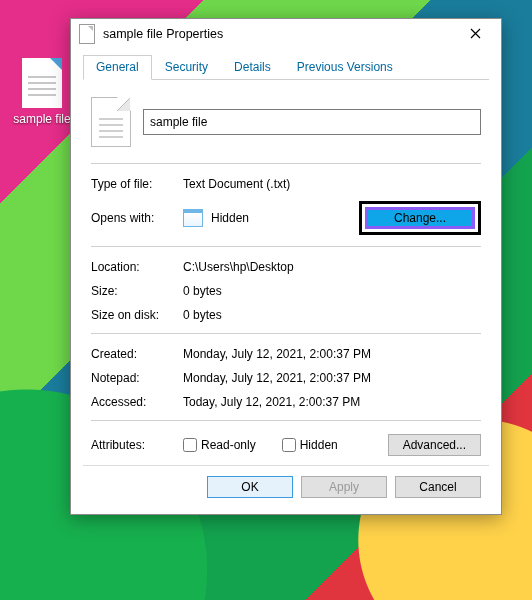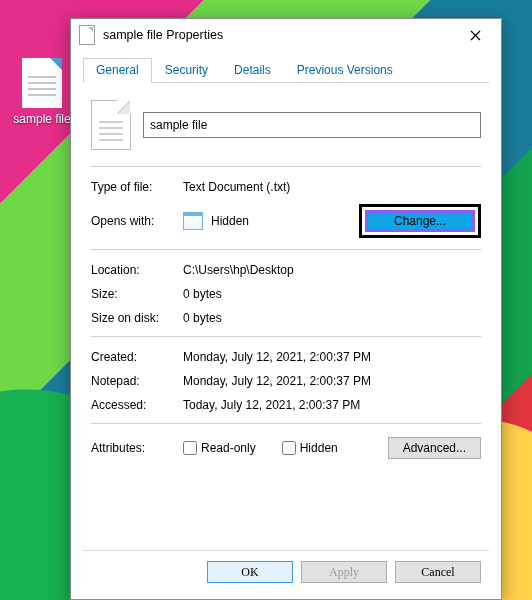--- a/index.html
+++ b/index.html
@@ -49,21 +49,21 @@
   }
   .desktop-icon .file-glyph .lines span{
     display:block;height:2px;background:#c7c7c7;margin:4px 0;
   }
   .desktop-icon .label { font-size:12px; white-space:nowrap; overflow:hidden; text-overflow:ellipsis; }
 
   .dialog {
     position: absolute;
     top: 18px; left: 70px;
     width: 432px;
-    height: 582px;
+    height: 497px;
     background: #fff;
     border: 1px solid #8a8a8a;
     box-shadow: 0 4px 18px rgba(0,0,0,.35);
     display:flex; flex-direction:column;
   }
   .titlebar {
     display:flex; align-items:center;
     height: 32px;
     padding: 0 6px 0 8px;
   }
@@ -167,21 +167,20 @@
 
   .checkbox {
     display:inline-flex; align-items:center; gap:4px; margin-right:18px;
   }
   .checkbox input{ width:14px;height:14px;margin:0; }
 
   .footer {
     display:flex; justify-content:flex-end; gap:8px;
     padding:10px 8px 6px; border-top:1px solid #dcdcdc;
     margin-top:auto;
-    font-family:Liberation Serif, serif;
   }
   .footer .btn { min-width:86px; }
   .footer .btn.primary{
     background:#e5f1fb; border:1px solid #3a9be0;
   }
 </style>
 </head>
 <body>
 
 <div class="wallpaper"></div>

